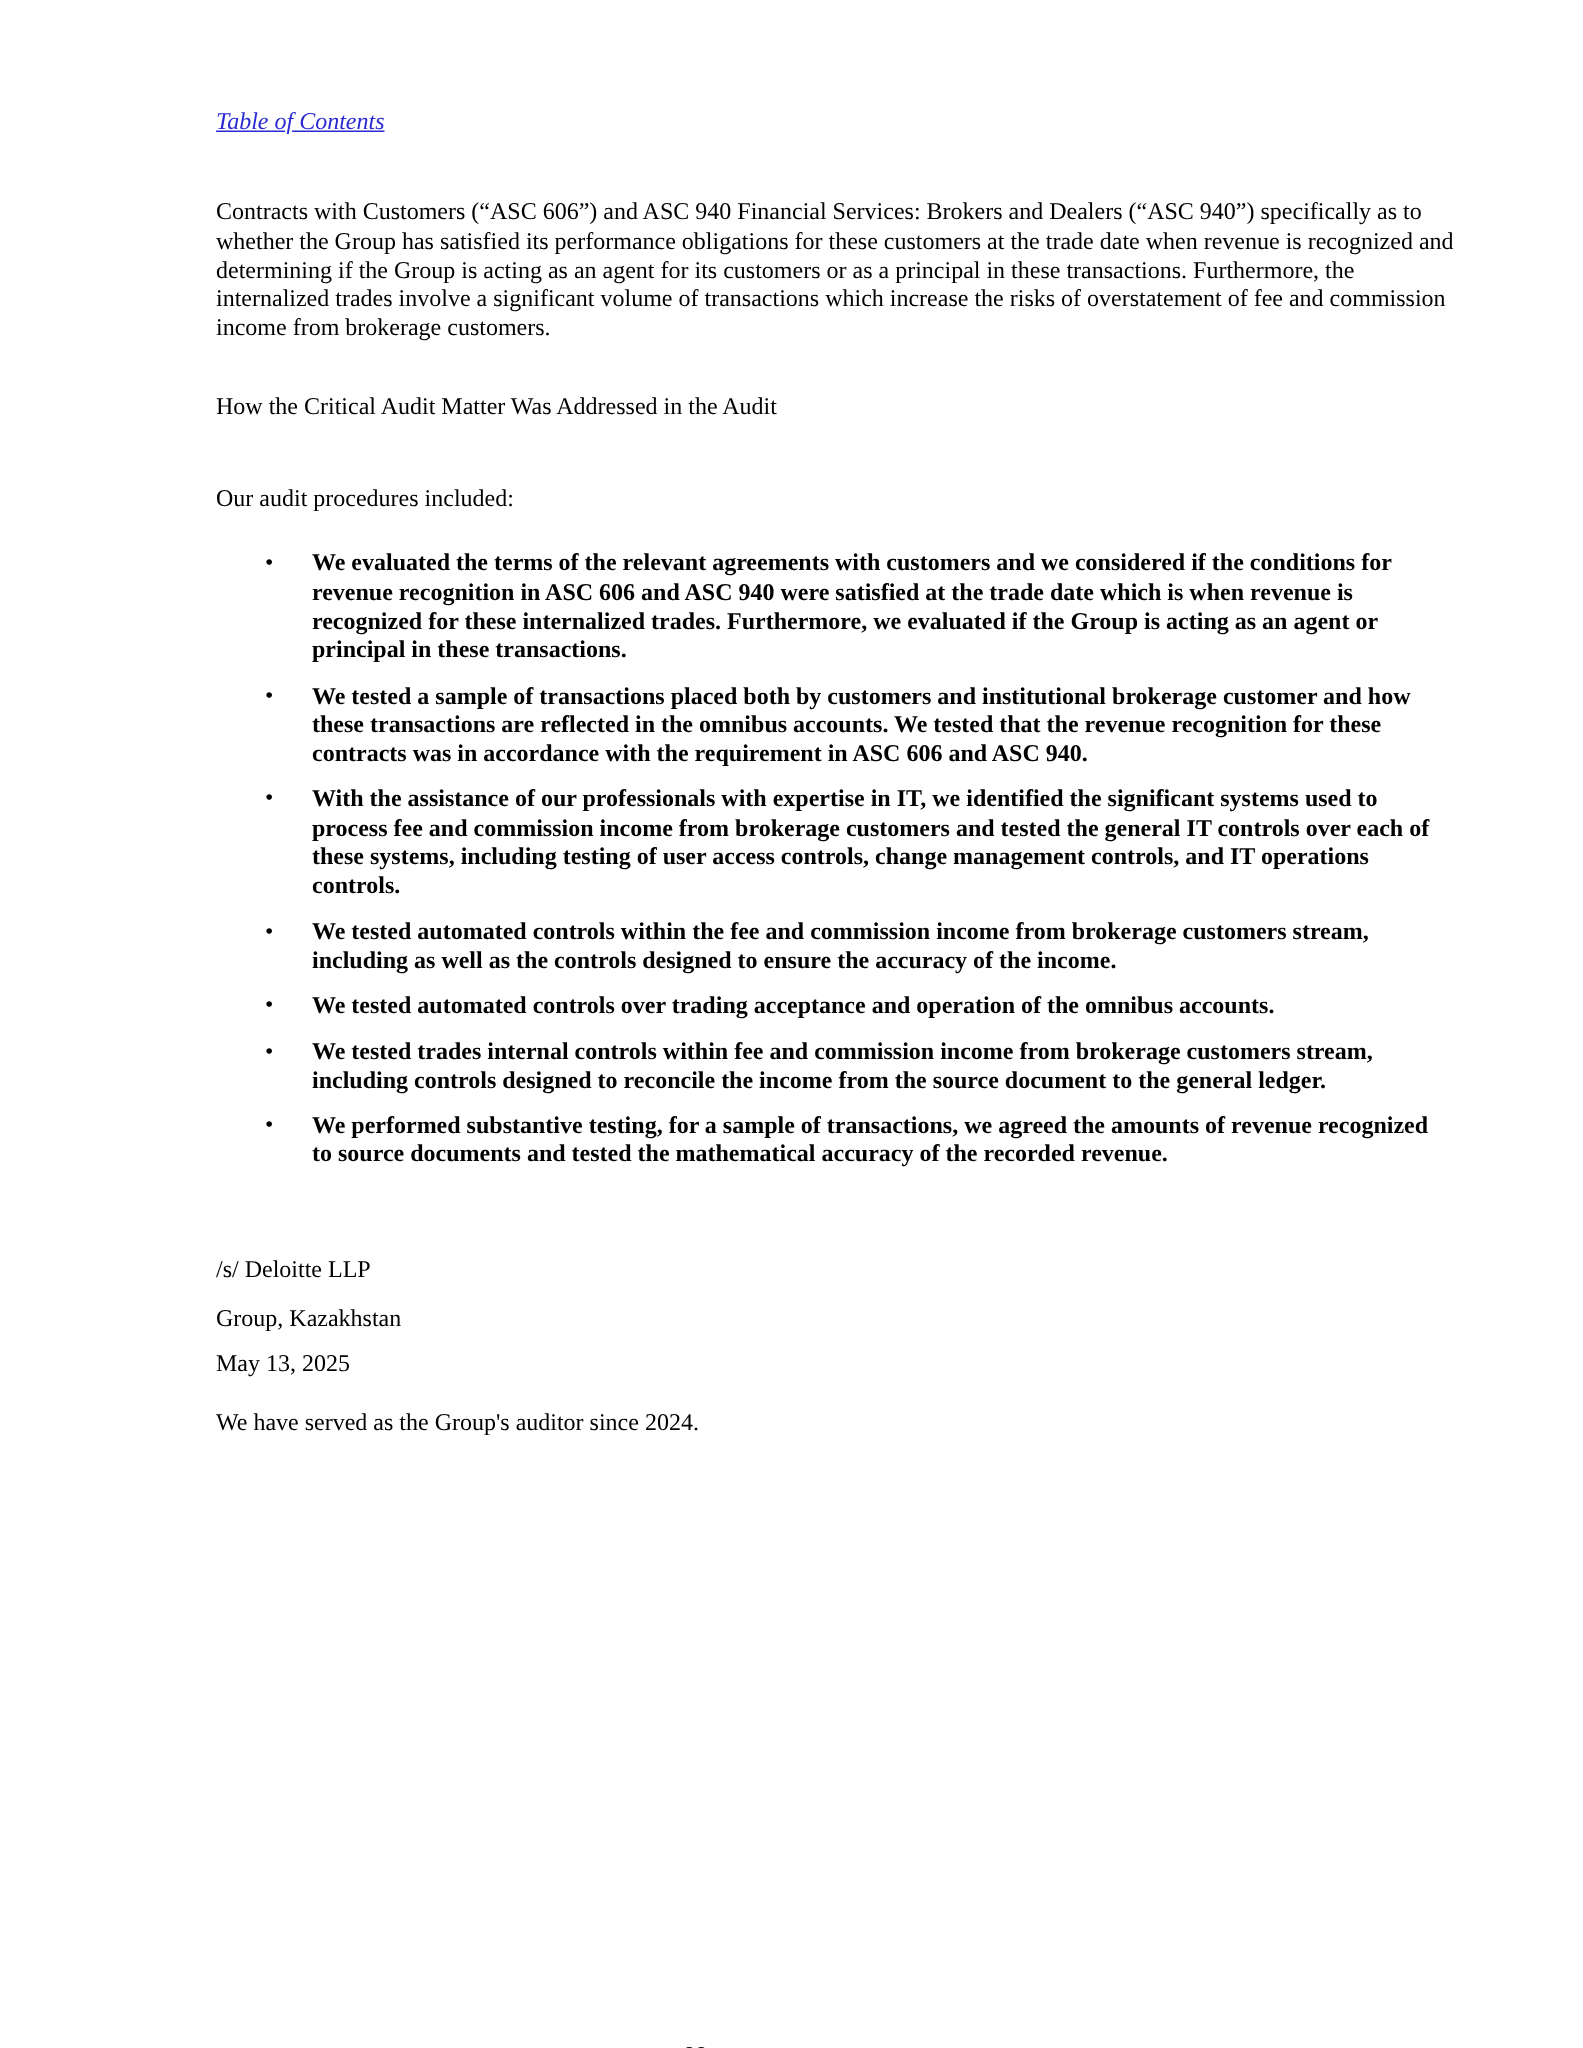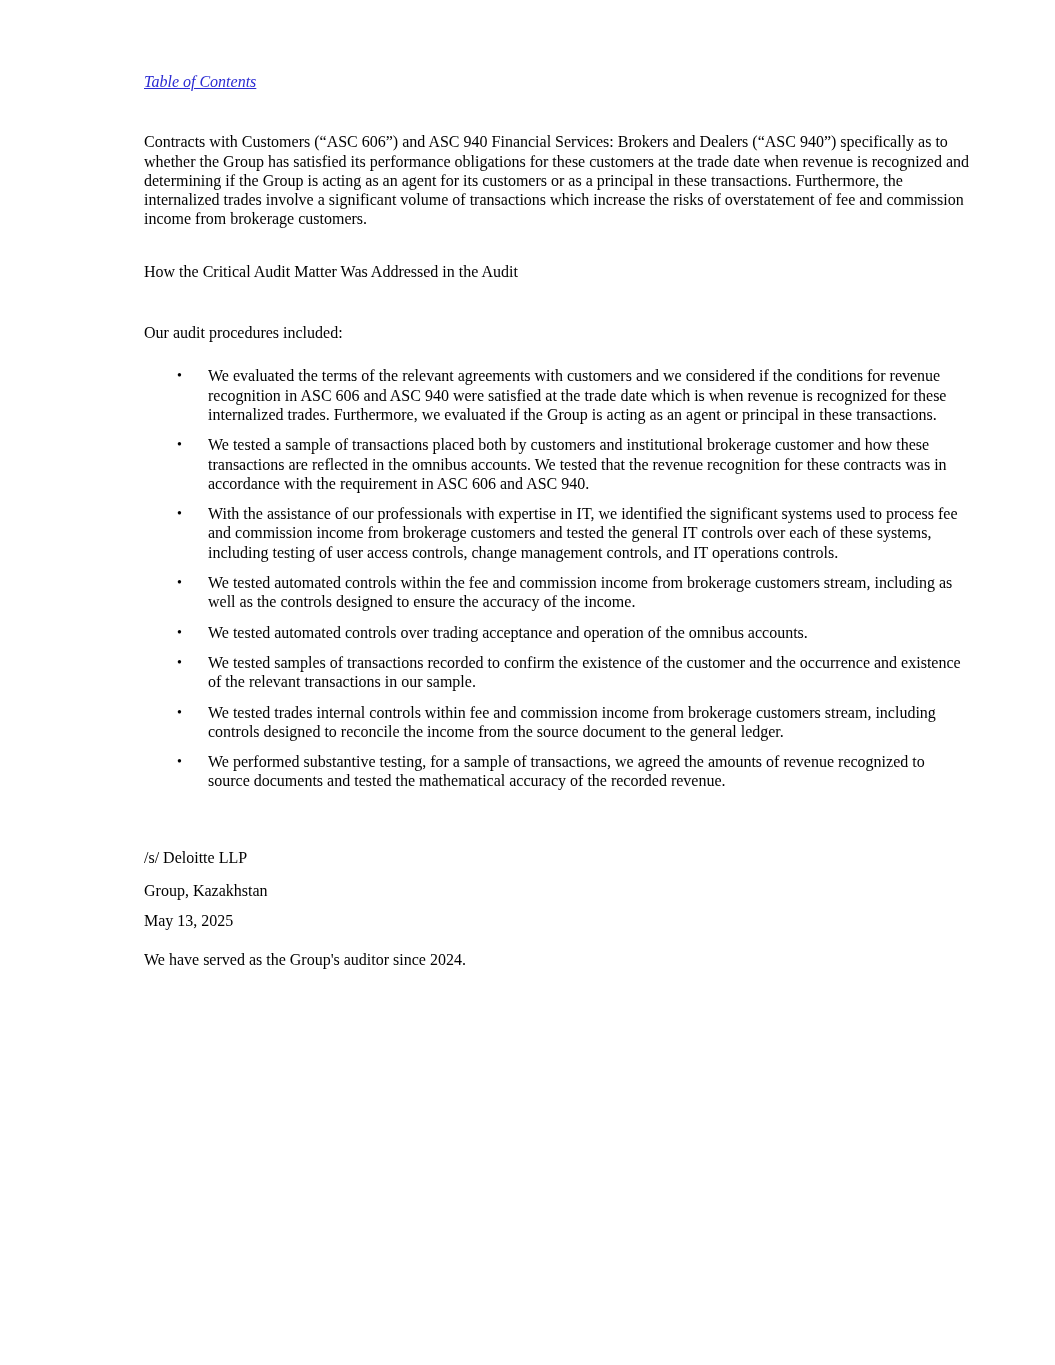--- a/index.html
+++ b/index.html
@@ -36,20 +36,21 @@
   .section-heading {
     margin-top: 33px;
     font-weight: normal;
     font-size: 16px;
   }
   .procedures-intro { margin-top: 42px; }
   .bullet-list {
     list-style: none;
     margin-top: 24px;
     margin-left: 33px;
+    font-weight: bold;
   }
   .bullet-list li {
     position: relative;
     padding-left: 31px;
     margin-bottom: 1.5px;
   }
   .bullet-list li::before {
     content: "\2022";
     position: absolute;
     left: 0;
@@ -80,21 +81,20 @@
   <h2 class="section-heading">How the Critical Audit Matter Was Addressed in the Audit</h2>
 
   <p class="procedures-intro">Our audit procedures included:</p>
 
   <ul class="bullet-list">
     <li>We evaluated the terms of the relevant agreements with customers and we considered if the conditions for revenue recognition in ASC 606 and ASC 940 were satisfied at the trade date which is when revenue is recognized for these internalized trades. Furthermore, we evaluated if the Group is acting as an agent or principal in these transactions.</li>
     <li>We tested a sample of transactions placed both by customers and institutional brokerage customer and how these transactions are reflected in the omnibus accounts. We tested that the revenue recognition for these contracts was in accordance with the requirement in ASC 606 and ASC 940.</li>
     <li>With the assistance of our professionals with expertise in IT, we identified the significant systems used to process fee and commission income from brokerage customers and tested the general IT controls over each of these systems, including testing of user access controls, change management controls, and IT operations controls.</li>
     <li>We tested automated controls within the fee and commission income from brokerage customers stream, including as well as the controls designed to ensure the accuracy of the income.</li>
     <li>We tested automated controls over trading acceptance and operation of the omnibus accounts.</li>
-    <li>We tested samples of transactions recorded to confirm the existence of the customer and the occurrence and existence of the relevant transactions in our sample.</li>
     <li>We tested trades internal controls within fee and commission income from brokerage customers stream, including controls designed to reconcile the income from the source document to the general ledger.</li>
     <li>We performed substantive testing, for a sample of transactions, we agreed the amounts of revenue recognized to source documents and tested the mathematical accuracy of the recorded revenue.</li>
   </ul>
 
   <p class="signature">/s/ Deloitte LLP</p>
 
   <p class="location">Group, Kazakhstan</p>
 
   <p class="date">May 13, 2025</p>
 

